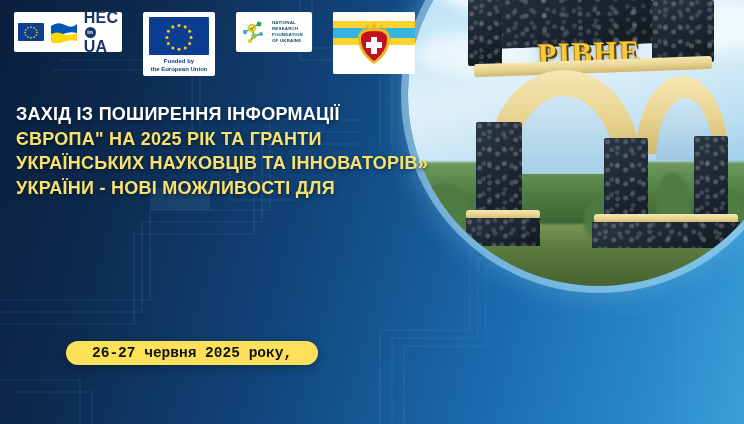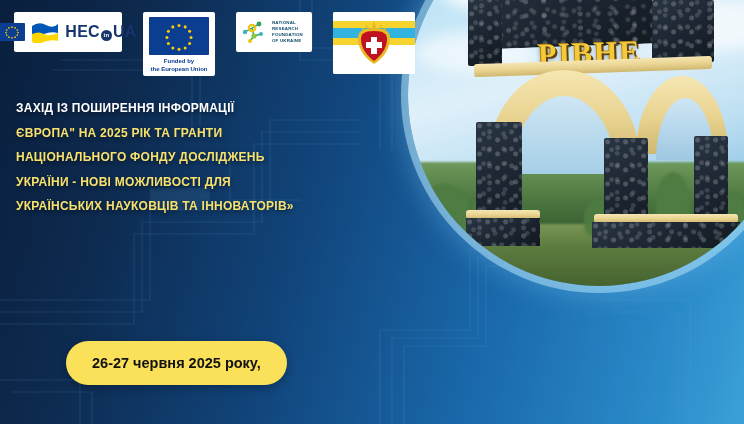--- a/index.html
+++ b/index.html
@@ -64,21 +64,21 @@
     transform:rotate(-2deg);
   }
   .arch{position:absolute;border-radius:50% 50% 0 0 / 100% 100% 0 0;}
 
   
   .logos{position:absolute;left:14px;top:12px;display:flex;align-items:flex-start;gap:21px;z-index:6;}
   .logo-card{background:#ffffff;border-radius:2px;display:flex;align-items:center;justify-content:center;}
   .logo-hec{width:108px;height:40px;gap:7px;padding:0 8px;}
   .eu-mini-flag{width:26px;height:18px;background:#0b3d91;position:relative;border-radius:1px;flex:0 0 auto;}
   .ua-wave{width:26px;height:22px;flex:0 0 auto;}
-  .hec-text{font-size:16px;font-weight:bold;color:#15356b;letter-spacing:.3px;display:flex;align-items:flex-end;}
+  .hec-text{font-size:16px;font-weight:bold;color:#15356b;letter-spacing:.3px;display:flex;align-items:flex-start;flex-direction:column;}
   .hec-dot{display:inline-block;width:11px;height:11px;border-radius:50%;background:#15356b;color:#fff;font-size:6px;line-height:11px;text-align:center;margin:0 1px;}
 
   .logo-eu{width:72px;height:64px;flex-direction:column;gap:3px;padding:5px 4px 3px;}
   .eu-flag{width:60px;height:40px;background:#0b3d91;position:relative;border-radius:1px;}
   .eu-caption{font-size:6px;line-height:7.5px;font-weight:bold;color:#0b3d91;text-align:center;}
 
   .logo-nrfu{width:76px;height:40px;gap:5px;padding:0 5px;}
   .nrfu-mark{width:26px;height:26px;flex:0 0 auto;}
   .nrfu-text{font-size:4.4px;line-height:6px;font-weight:bold;color:#0d4a6b;letter-spacing:.2px;}
 
@@ -87,34 +87,35 @@
       linear-gradient(180deg,
         #ffffff 0 14%,
         #f6d32d 14% 26%,
         #33b3e0 26% 42%,
         #f6d32d 42% 54%,
         #ffffff 54% 100%);}
   .rv-arms{position:absolute;left:50%;top:50%;transform:translate(-50%,-50%);width:40px;height:46px;}
 
   
   .headline{
-    position:absolute;left:16px;top:96px;width:430px;z-index:5;
-    font-size:12px;line-height:24.5px;font-weight:bold;letter-spacing:.25px;
+    position:absolute;left:16px;top:102px;width:430px;z-index:5;
+    font-size:18px;line-height:24.5px;font-weight:bold;letter-spacing:.25px;
     text-transform:uppercase;text-shadow:0 2px 4px rgba(0,0,0,.45);
   }
   .hl-white{color:#ffffff;display:block;}
   .hl-yellow{color:#f8e16c;display:block;}
 
   
   .date-pill{
     position:absolute;left:66px;top:341px;z-index:5;
     background:#fbe05a;color:#121212;border-radius:30px;
-    padding:13px 26px;text-align:center;
+    padding:3px 26px;text-align:center;
     font-size:14.5px;line-height:18px;font-weight:bold;
     box-shadow:0 3px 10px rgba(0,0,0,.28);
+    font-family:Liberation Mono, monospace;
   }
   .date-line{display:block;}
 </style>
 </head>
 <body>
 
 <div id="poster">
 
   <div class="circuit">
     <svg viewBox="0 0 744 424" preserveAspectRatio="none" aria-hidden="true">
@@ -279,22 +280,21 @@
         <path d="M20 8 C8 8 4 12 4 18 C4 30 12 39 20 44 C28 39 36 30 36 18 C36 12 32 8 20 8 Z" fill="#e8b923"></path>
         <path d="M20 11 C10 11 7 14 7 19 C7 29 14 36.5 20 41 C26 36.5 33 29 33 19 C33 14 30 11 20 11 Z" fill="#c1121f"></path>
         <path d="M17 17 H23 V22 H28 V28 H23 V34 H17 V28 H12 V22 H17 Z" fill="#ffffff"></path>
       </svg>
     </div>
   </div>
 
   <div class="headline">
     <span class="hl-white">ЗАХІД ІЗ ПОШИРЕННЯ ІНФОРМАЦІЇ</span>
     <span class="hl-yellow">ЄВРОПА" НА 2025 РІК ТА ГРАНТИ</span>
-    <span class="hl-yellow">НАЦІОНАЛЬНОГО ФОНДУ ДОСЛІДЖЕНЬ</span>
+    <span class="hl-yellow">УКРАЇНСЬКИХ НАУКОВЦІВ ТА ІННОВАТОРІВ»</span>
     <span class="hl-yellow">УКРАЇНИ - НОВІ МОЖЛИВОСТІ ДЛЯ</span>
-    <span class="hl-yellow">УКРАЇНСЬКИХ НАУКОВЦІВ ТА ІННОВАТОРІВ»</span>
   </div>
 
   <div class="date-pill">
     <span class="date-line">26-27 червня 2025 року,</span>
   </div>
 
 </div>
 
 </body></html>

